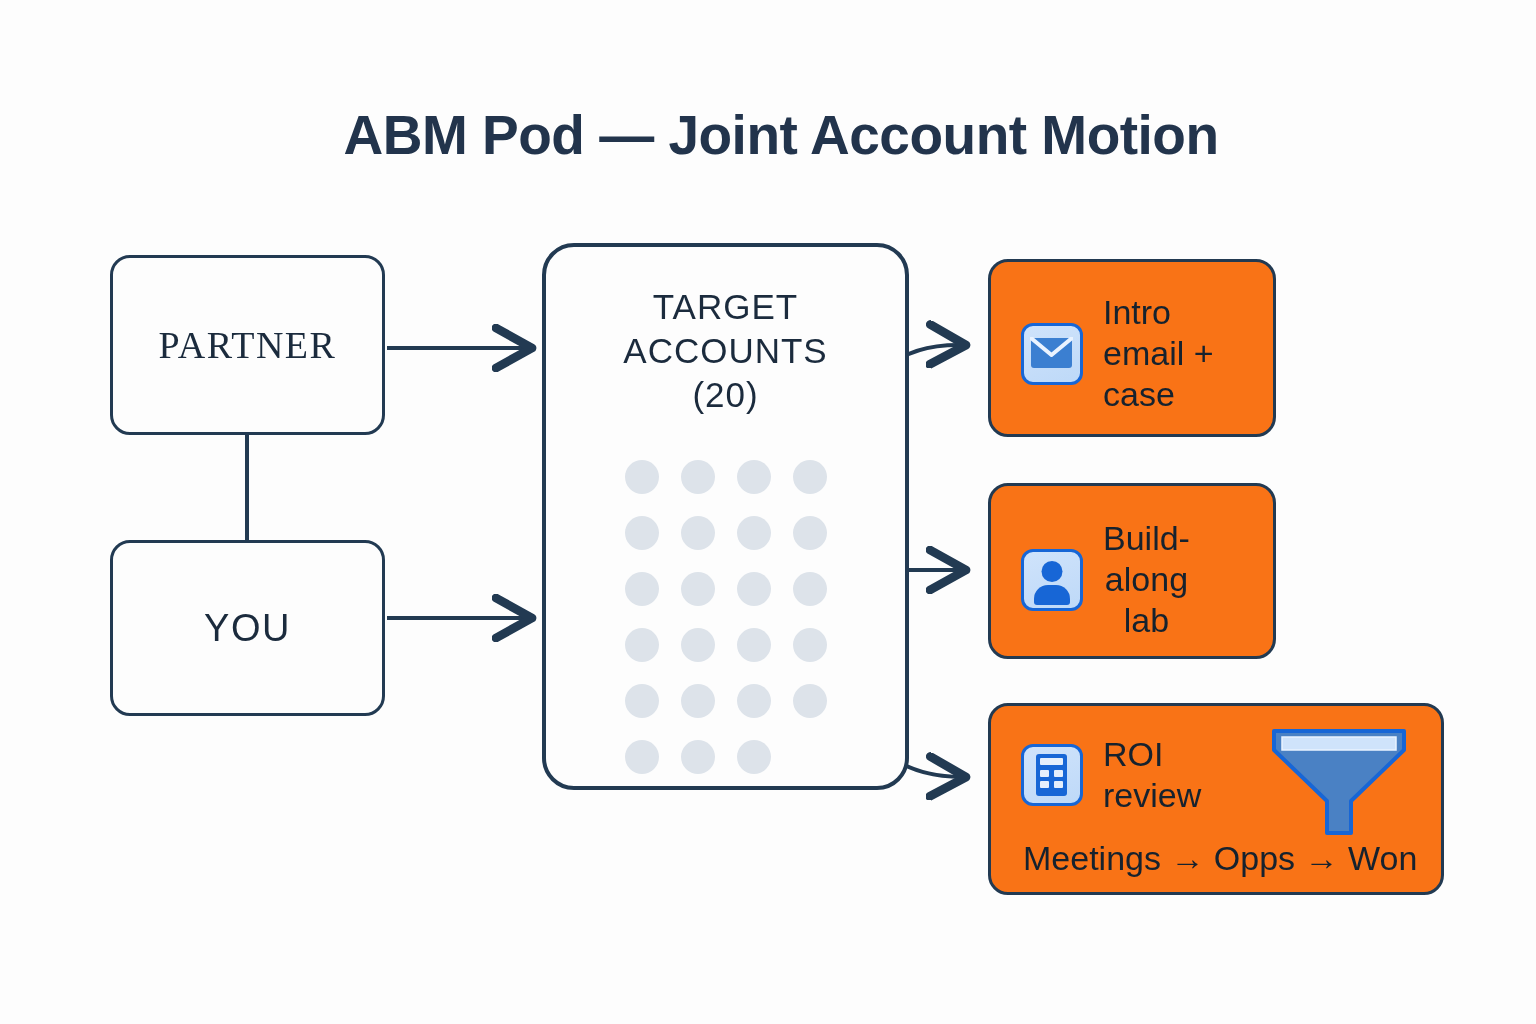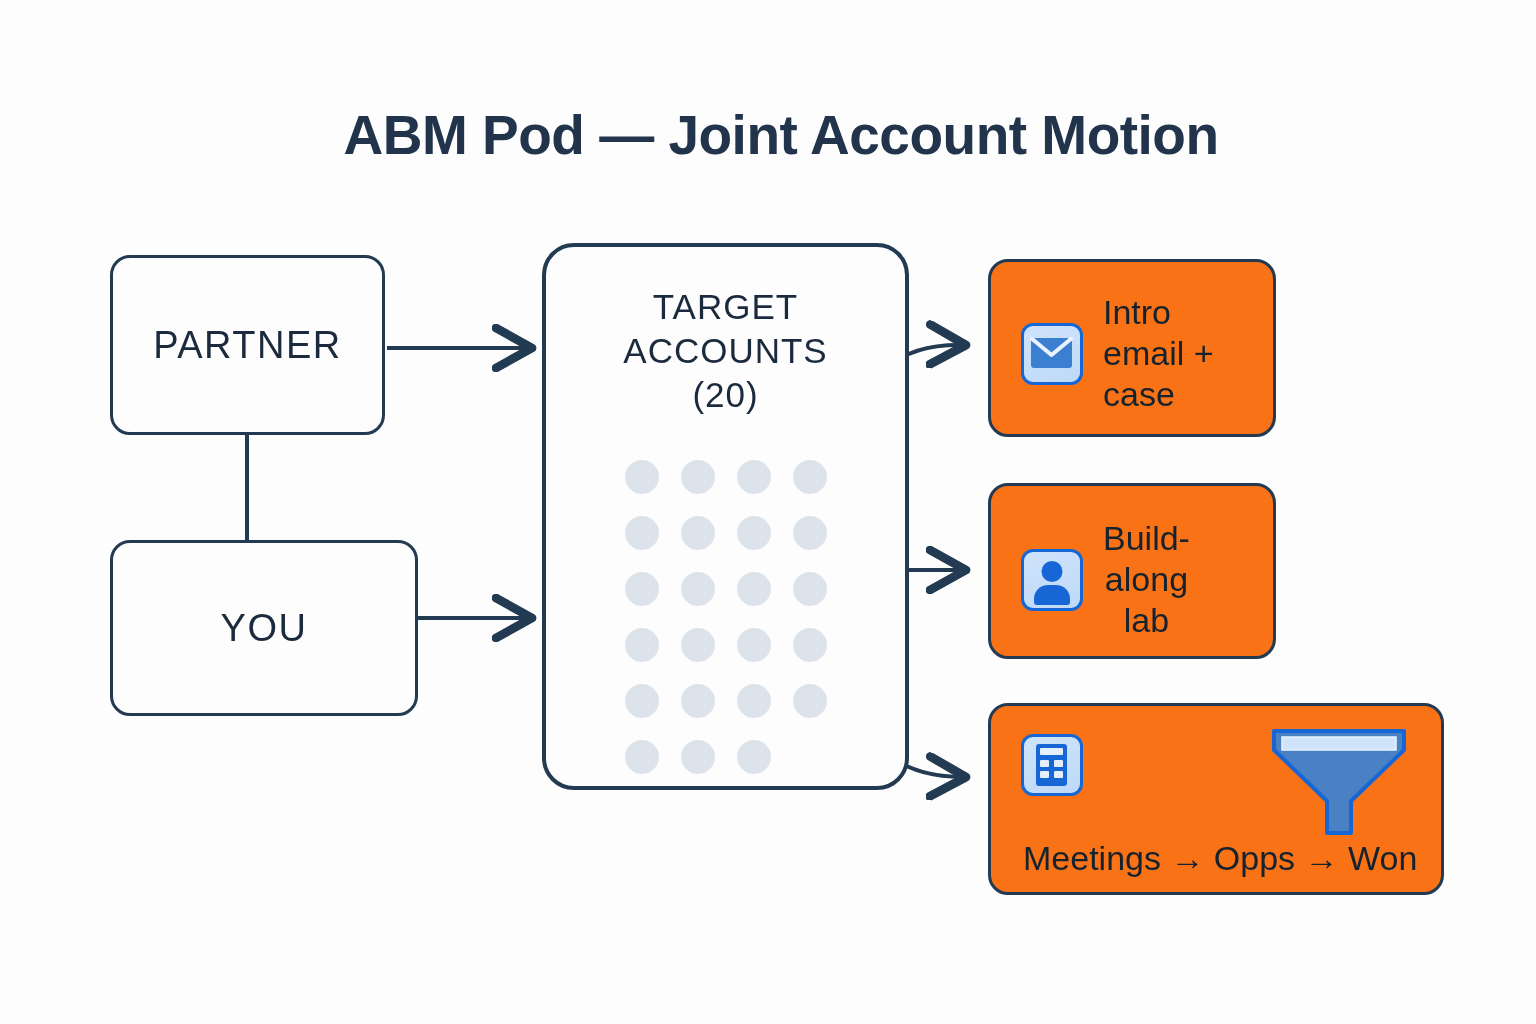--- a/index.html
+++ b/index.html
@@ -46,22 +46,22 @@
     left: 0; right: 0;
     top: 50%;
     transform: translateY(-50%);
     text-align: center;
     font-size: 38px;
     letter-spacing: 1.5px;
     color: #1b2b3d;
     font-weight: 400;
   }
 
-  #box-partner { left: 110px; top: 255px; width: 275px; height: 180px; }
-  #box-you     { left: 110px; top: 540px; width: 308px; height: 176px; }
+  #box-partner { left: 110px; top: 255px; width: 275px; height: 180px; font-family: Liberation Serif, serif; }
+  #box-you     { left: 110px; top: 540px; width: 275px; height: 176px; }
 
   
   #connector-vertical {
     position: absolute;
     left: 245px;
     top: 433px;
     width: 4px;
     height: 110px;
     background: #223a52;
   }
@@ -327,20 +327,22 @@
   <div class="card" id="card-roi">
     <div class="card-row">
       <span class="icon-tile">
         <span class="calc-body"></span>
         <span class="calc-screen"></span>
         <span class="calc-key ck1"></span>
         <span class="calc-key ck2"></span>
         <span class="calc-key ck3"></span>
         <span class="calc-key ck4"></span>
       </span>
+      <span class="card-text">ROI
+review</span>
     </div>
 
     <svg id="funnel" viewBox="0 0 136 108" xmlns="http://www.w3.org/2000/svg">
       <path d="M3,3 L133,3 L133,22 L80,73 L80,105 L56,105 L56,73 L3,22 Z" fill="#4a81c4" stroke="#1766d6" stroke-width="4" stroke-linejoin="round"></path>
       <rect x="11" y="9" width="114" height="13" fill="#cfe3fb" stroke="#eaf3ff" stroke-width="1.5"></rect>
     </svg>
 
     <div id="roi-footer">Meetings → Opps → Won</div>
   </div>
 

